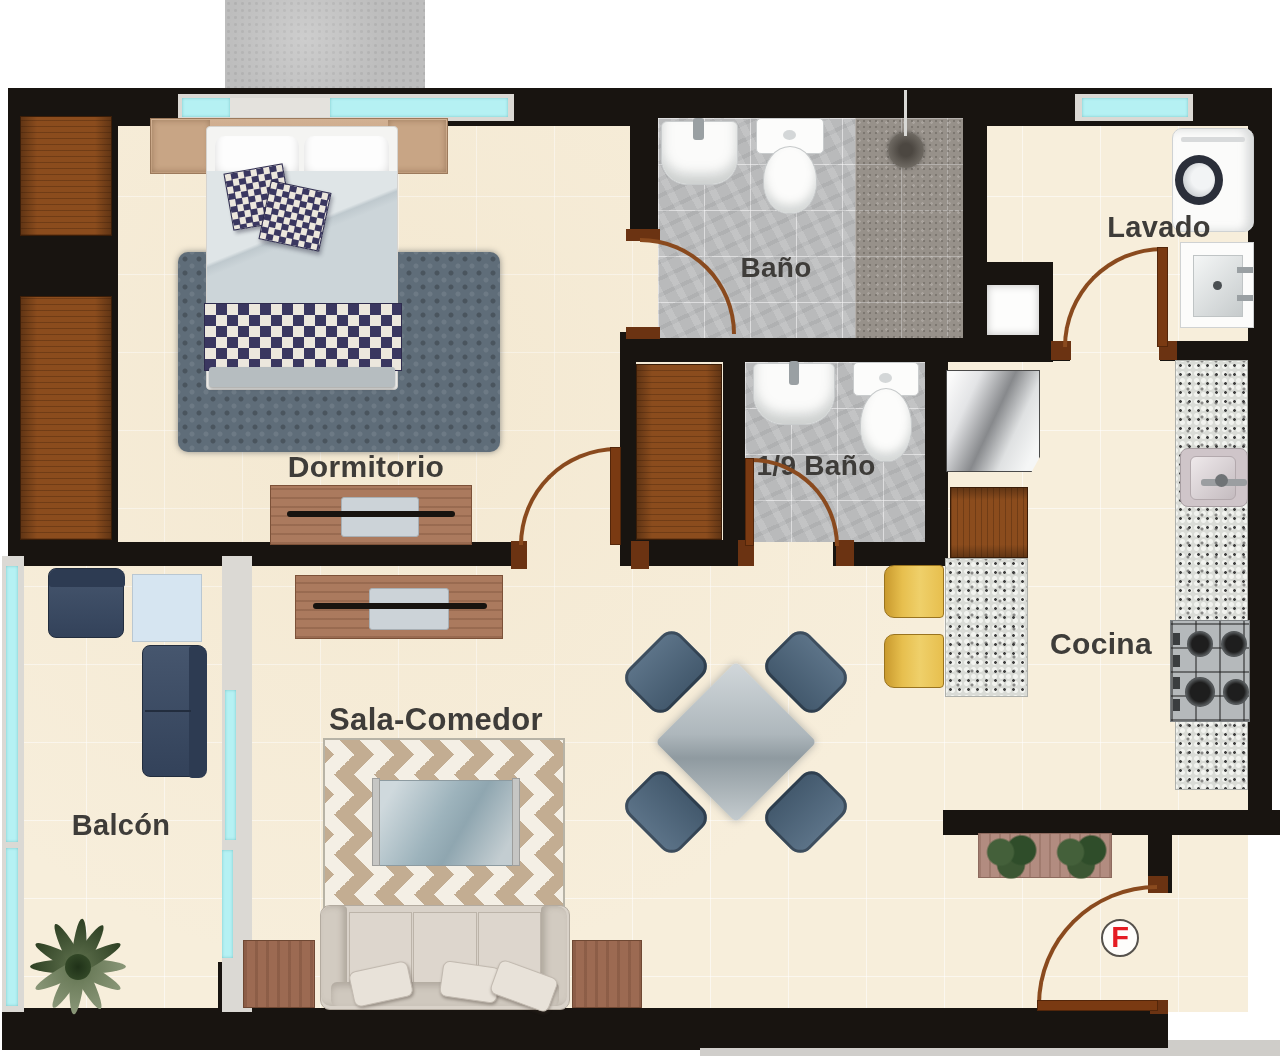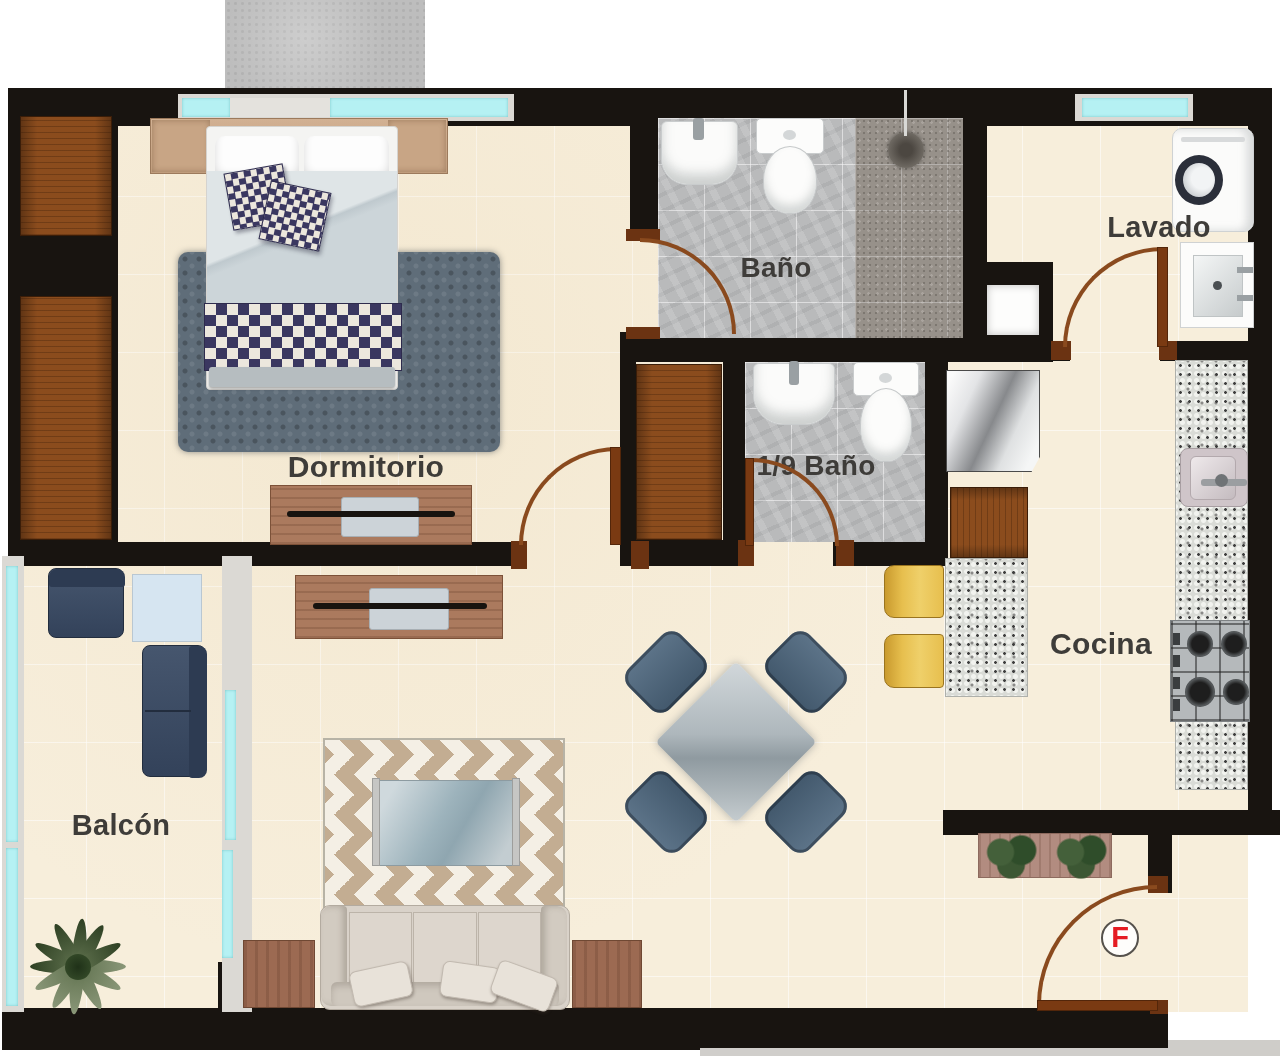--- a/index.html
+++ b/index.html
@@ -240,20 +240,21 @@
     <div class="dchair" style="left:-37px;top:-128px;"></div>
     <div class="dchair" style="left:-37px;top:70px;transform:rotate(180deg);"></div>
     <div class="dchair" style="left:-136px;top:-29px;transform:rotate(-90deg);"></div>
     <div class="dchair" style="left:62px;top:-29px;transform:rotate(90deg);"></div>
   </div>
 
   <div class="wood-med" style="left:295px;top:575px;width:208px;height:64px;">
     <div class="abs" style="left:73px;top:12px;width:78px;height:40px;background:#ccd3d8;border-radius:3px;border:1px solid #a8afb4;"></div>
     <div class="abs" style="left:17px;top:27px;width:174px;height:6px;background:#17130f;border-radius:3px;"></div>
   </div>
+  <div class="label" style="left:436px;top:720px;font-size:31px;">Sala-Comedor</div>
 
   <div class="abs" style="left:323px;top:738px;width:242px;height:174px;overflow:hidden;border:2px solid #b7b3a6;box-sizing:border-box;">
     <div class="abs" style="left:50%;top:50%;width:300px;height:300px;margin:-150px 0 0 -150px;transform:rotate(90deg);
                 background:
                   linear-gradient(135deg, #c3ad92 25%, transparent 25%) -20px 0,
                   linear-gradient(225deg, #c3ad92 25%, transparent 25%) -20px 0,
                   linear-gradient(315deg, #c3ad92 25%, transparent 25%),
                   linear-gradient(45deg, #c3ad92 25%, transparent 25%);
                 background-size:40px 40px;background-color:#f4efe5;"></div>
   </div>

